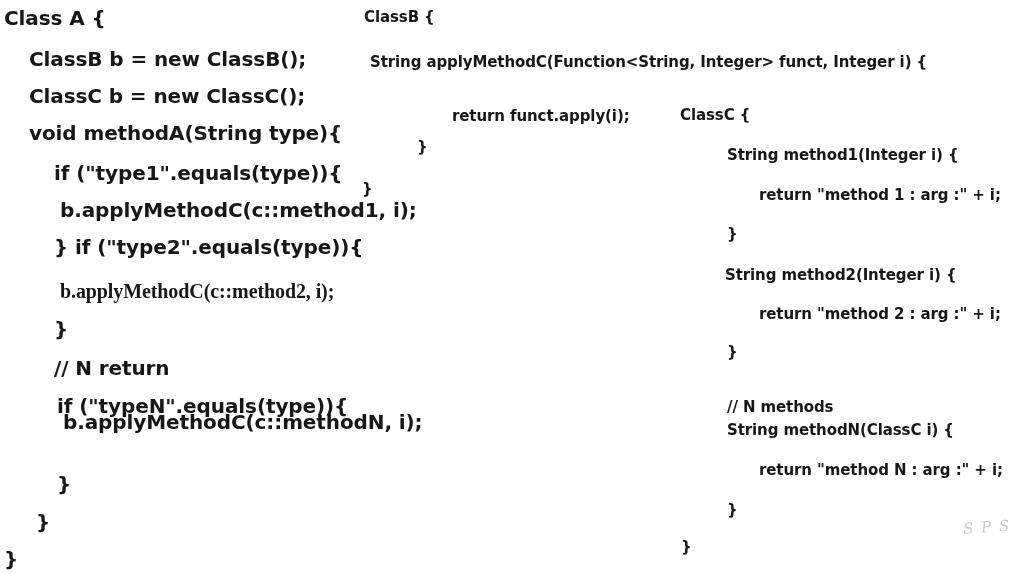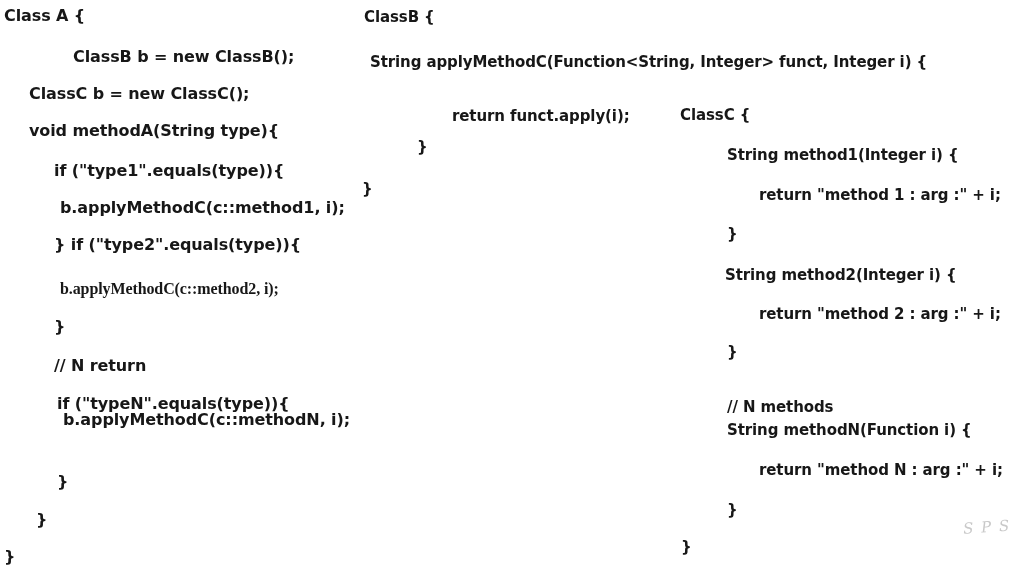--- a/index.html
+++ b/index.html
@@ -23,21 +23,21 @@
     position: absolute;
     white-space: pre;
     font-weight: bold;
     font-size: 16.5px;
     line-height: 1;
     color: #171717;
     letter-spacing: -0.1px;
     font-family: "DejaVu Sans", "Liberation Sans", sans-serif;
   }
   
-  #block-class-a .code-line { font-size: 16px; }
+  #block-class-a .code-line { font-size: 20px; }
   
   #block-class-b .code-line { font-size: 15px; }
   
   #block-class-c .code-line { font-size: 15px; }
 
   .watermark {
     position: absolute;
     font-family: "DejaVu Serif", "Liberation Serif", serif;
     font-style: italic;
     font-size: 15px;
@@ -48,21 +48,21 @@
     user-select: none;
   }
 </style>
 </head>
 <body>
 
 <div id="canvas" style="background: rgb(255, 255, 255);">
 
   <div class="code-block" id="block-class-a">
       <div class="code-line" style="left: 4px; top: 8px;">Class A {</div>
-      <div class="code-line" style="left: 29px; top: 49px; margin-left: 44px;">ClassB b = new ClassB();</div>
+      <div class="code-line" style="left: 29px; top: 49px;">ClassB b = new ClassB();</div>
       <div class="code-line" style="left: 29px; top: 86px;">ClassC b = new ClassC();</div>
       <div class="code-line" style="left: 29px; top: 123px; text-align: right;">void methodA(String type){</div>
       <div class="code-line" style="left: 54px; top: 163px;">if ("type1".equals(type)){</div>
       <div class="code-line" style="left: 60px; top: 200px;">b.applyMethodC(c::method1, i);</div>
       <div class="code-line" style="left: 54px; top: 237px;">} if ("type2".equals(type)){</div>
       <div class="code-line" style="left: 60px; top: 281px; font-family: Liberation Serif, serif;">b.applyMethodC(c::method2, i);</div>
       <div class="code-line" style="left: 54px; top: 319px;">}</div>
       <div class="code-line" style="left: 54px; top: 358px;">// N return</div>
       <div class="code-line" style="left: 57px; top: 396px;">if ("typeN".equals(type)){</div>
       <div class="code-line" style="left: 63px; top: 412px;">b.applyMethodC(c::methodN, i);</div>
@@ -79,21 +79,21 @@
     </div>
   <div class="code-block" id="block-class-c">
       <div class="code-line" style="left: 680px; top: 108px;">ClassC {</div>
       <div class="code-line" style="left: 727px; top: 148px;">String method1(Integer i) {</div>
       <div class="code-line" style="left: 759px; top: 188px;">return "method 1 : arg :" + i;</div>
       <div class="code-line" style="left: 727px; top: 227px;">}</div>
       <div class="code-line" style="left: 725px; top: 268px;">String method2(Integer i) {</div>
       <div class="code-line" style="left: 759px; top: 307px;">return "method 2 : arg :" + i;</div>
       <div class="code-line" style="left: 727px; top: 345px;">}</div>
       <div class="code-line" style="left: 727px; top: 400px;">// N methods</div>
-      <div class="code-line" style="left: 727px; top: 423px;">String methodN(Function i) {</div>
+      <div class="code-line" style="left: 727px; top: 423px;">String methodN(ClassC i) {</div>
       <div class="code-line" style="left: 759px; top: 463px;">return "method N : arg :" + i;</div>
       <div class="code-line" style="left: 727px; top: 503px;">}</div>
       <div class="code-line" style="left: 681px; top: 540px;">}</div>
     </div>
 
   <div class="watermark" id="watermark" style="left: 963px; top: 518px; color: rgb(201, 201, 201);">S P S</div>
 
 </div>
 
 </body></html>

